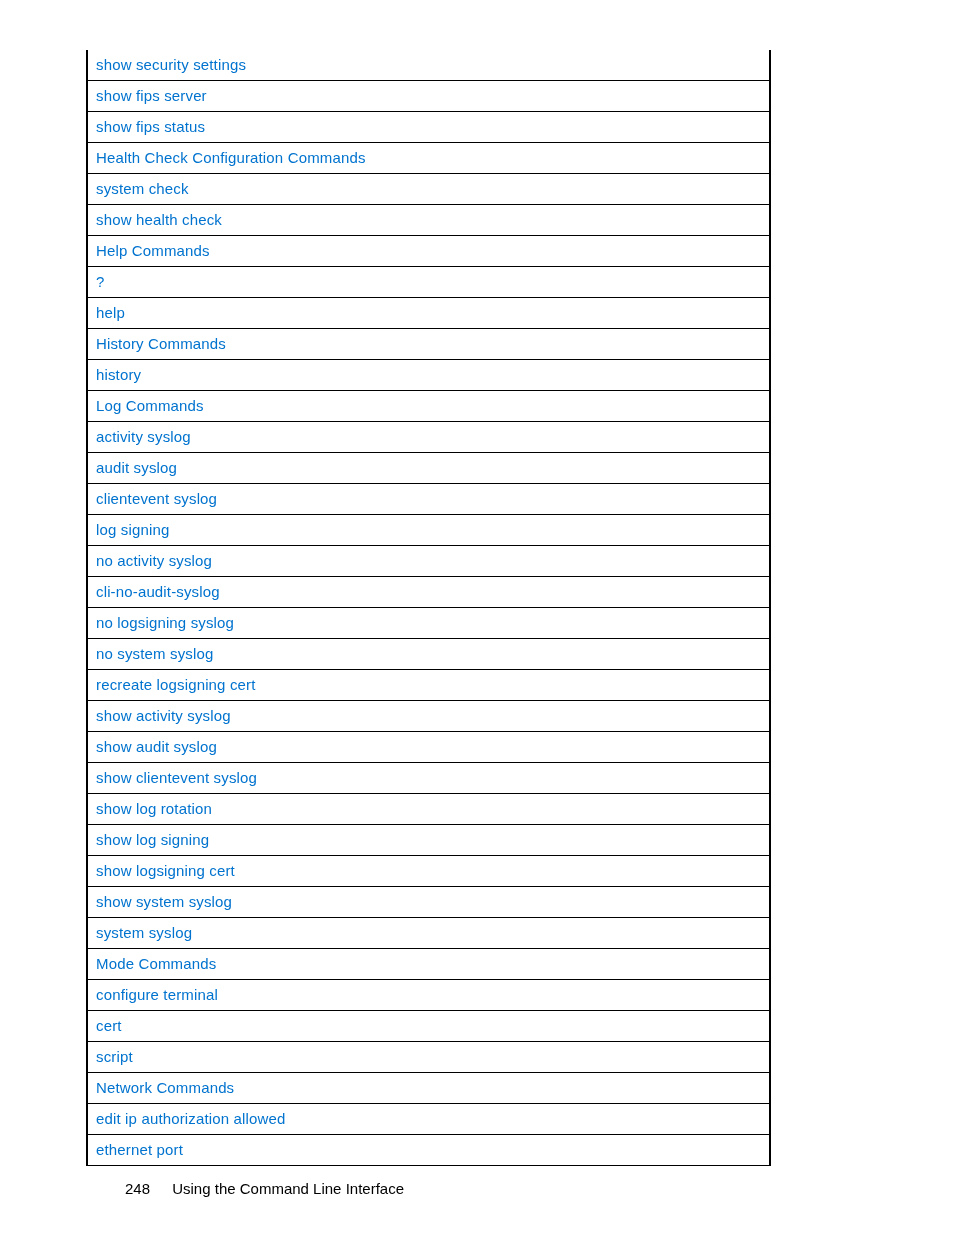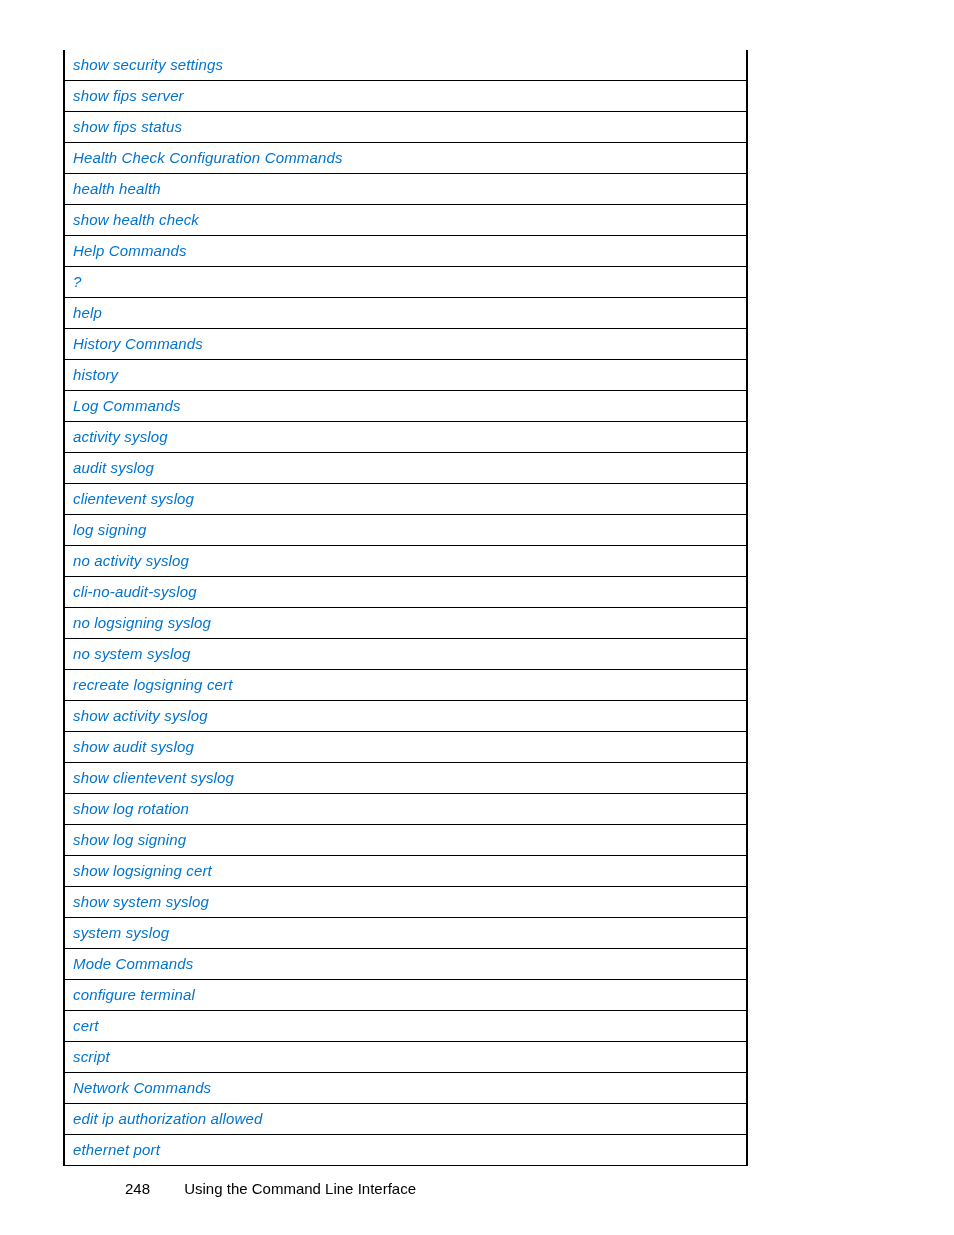--- a/index.html
+++ b/index.html
@@ -10,26 +10,25 @@
     font-stretch: condensed;
   }
   .page {
     width: 954px;
     height: 1235px;
     position: relative;
     box-sizing: border-box;
     padding: 50px 0 0 0;
   }
   .table-wrap {
-    margin-left: 63px;
+    margin-left: 86px;
     width: 681px;
     border-left: 2px solid #000;
     border-right: 2px solid #000;
     border-bottom: 1px solid #000;
-    font-style: italic;
   }
   .row {
     border-top: 1px solid #000;
     padding: 6px 8px 6px 8px;
     min-height: 14px;
   }
   .row.first {
     border-top: none;
   }
   .row a, .row span.link {
@@ -40,34 +39,34 @@
   }
   .footer {
     position: absolute;
     left: 125px;
     bottom: 38px;
     font-size: 15px;
     color: #000;
   }
   .footer .pnum {
     font-weight: 400;
-    margin-right: 30px;
+    margin-right: 18px;
   }
 </style>
 </head>
 <body>
 
 <div class="page">
 
   <div class="table-wrap" id="tbl">
       <div class="row first"><span class="link">show security settings</span></div>
       <div class="row"><span class="link">show fips server</span></div>
       <div class="row"><span class="link">show fips status</span></div>
       <div class="row"><span class="link">Health Check Configuration Commands</span></div>
-      <div class="row"><span class="link">health health</span></div>
+      <div class="row"><span class="link">system check</span></div>
       <div class="row"><span class="link">show health check</span></div>
       <div class="row"><span class="link">Help Commands</span></div>
       <div class="row"><span class="link">?</span></div>
       <div class="row"><span class="link">help</span></div>
       <div class="row"><span class="link">History Commands</span></div>
       <div class="row"><span class="link">history</span></div>
       <div class="row"><span class="link">Log Commands</span></div>
       <div class="row"><span class="link">activity syslog</span></div>
       <div class="row"><span class="link">audit syslog</span></div>
       <div class="row"><span class="link">clientevent syslog</span></div>

